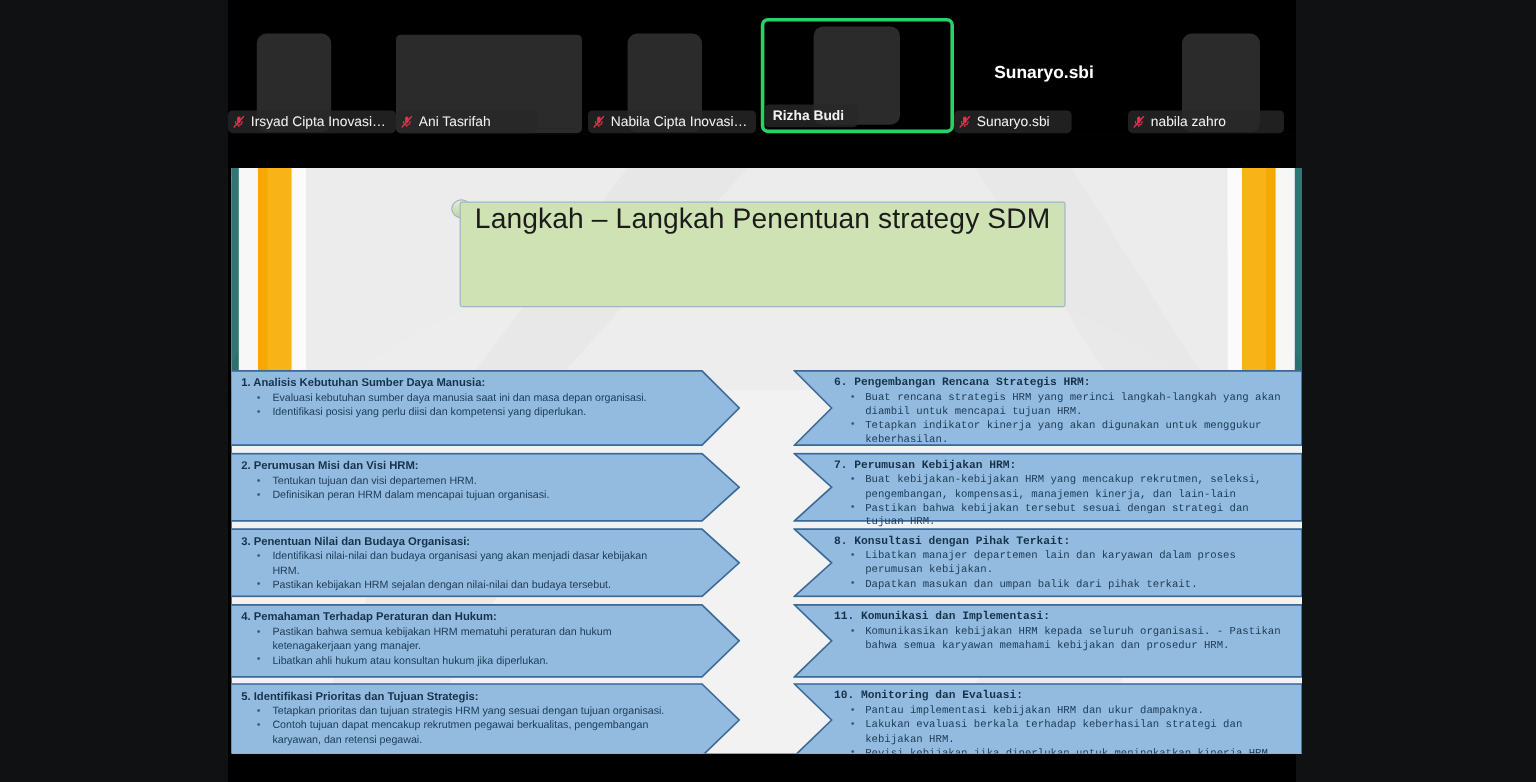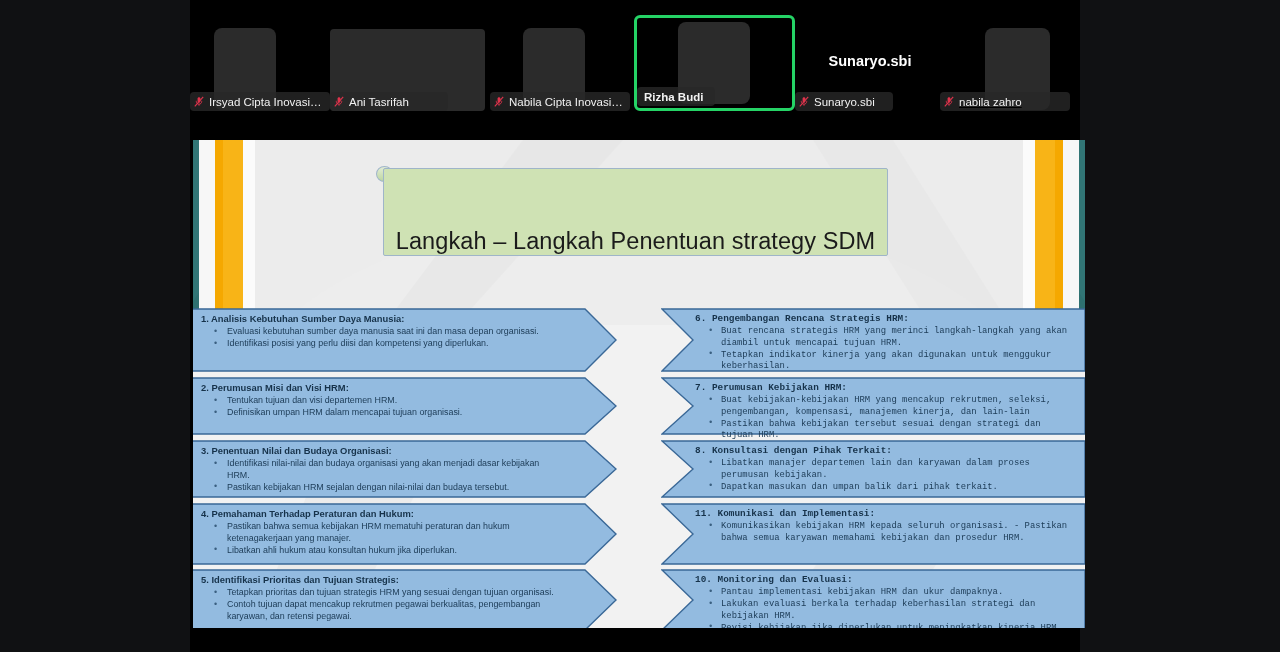--- a/index.html
+++ b/index.html
@@ -82,21 +82,21 @@
   }
   #slide {
     position: absolute; left: 3px; top: 28px; width: 892px; height: 488px;
     background: #f2f2f2; overflow: hidden;
   }
   #slide-svg { position: absolute; left: 0; top: 0; }
 
   .title-card {
     position: absolute; left: 190px; top: 28px; width: 505px; height: 88px;
     background: #cfe2b4; border: 1.5px solid #9fb5c9;
-    display: flex; align-items: flex-end; justify-content: center;
+    display: flex; align-items: flex-start; justify-content: center;
     border-radius: 2px;
   }
   .title-card .title-text {
     font-size: 23.5px; color: #1b1b1b; letter-spacing: .1px;
     font-family: "Liberation Sans", sans-serif;
   }
   .curl-left { left: 183px; top: 26px; }
   .curl-right { left: 688px; top: 19px; height: 16px; width: 16px; border-radius: 50%;
                 background: linear-gradient(180deg,#dbe8c9,#b9d39a); }
   .curl-left-knob {
@@ -195,21 +195,21 @@
           <path d="M4.4 7.1v.9c0 2 1.6 3.6 3.6 3.6s3.6-1.6 3.6-3.6v-.9" stroke="#e0334c" stroke-width="1.2" fill="none"></path>
           <path d="M8 11.6v2.1" stroke="#e0334c" stroke-width="1.2"></path>
           <path d="M2.4 14.4L13.6 1.8" stroke="#e0334c" stroke-width="1.5"></path>
         </svg>
         <span class="nm">Sunaryo.sbi</span>
       </div>
     </div>
 
     <div class="tile" style="left:940px;width:140px;">
       <div class="thumb art-person3" style="left:45px;top:13px;width:65px;height:82px;"></div>
-      <div class="namebar" style="left:0;width:130px;text-decoration:underline;">
+      <div class="namebar" style="left:0;width:130px;">
         <svg class="mic-off" viewBox="0 0 16 16">
           <path d="M8 2.2c-1.05 0-1.9.85-1.9 1.9v3.6c0 1.05.85 1.9 1.9 1.9s1.9-.85 1.9-1.9V4.1c0-1.05-.85-1.9-1.9-1.9z" fill="#e0334c"></path>
           <path d="M4.4 7.1v.9c0 2 1.6 3.6 3.6 3.6s3.6-1.6 3.6-3.6v-.9" stroke="#e0334c" stroke-width="1.2" fill="none"></path>
           <path d="M8 11.6v2.1" stroke="#e0334c" stroke-width="1.2"></path>
           <path d="M2.4 14.4L13.6 1.8" stroke="#e0334c" stroke-width="1.5"></path>
         </svg>
         <span class="nm">nabila zahro</span>
       </div>
     </div>
   </div>
@@ -270,21 +270,21 @@
         </div>
 
         <div class="row left" style="top:237px;height:58px;">
           <svg class="shape" viewBox="0 0 430 58" preserveAspectRatio="none">
             <path d="M0 1 H398 L429 29 L398 57 H0 Z" fill="#93bbe0" stroke="#3a6897" stroke-width="1.4"></path>
           </svg>
           <div class="content">
             <div class="head">2. Perumusan Misi dan Visi HRM:</div>
             <ul>
               <li>Tentukan tujuan dan visi departemen HRM.</li>
-              <li>Definisikan umpan HRM dalam mencapai tujuan organisasi.</li>
+              <li>Definisikan peran HRM dalam mencapai tujuan organisasi.</li>
             </ul>
           </div>
         </div>
 
         <div class="row left" style="top:300px;height:58px;">
           <svg class="shape" viewBox="0 0 430 58" preserveAspectRatio="none">
             <path d="M0 1 H398 L429 29 L398 57 H0 Z" fill="#93bbe0" stroke="#3a6897" stroke-width="1.4"></path>
           </svg>
           <div class="content">
             <div class="head">3. Penentuan Nilai dan Budaya Organisasi:</div>

